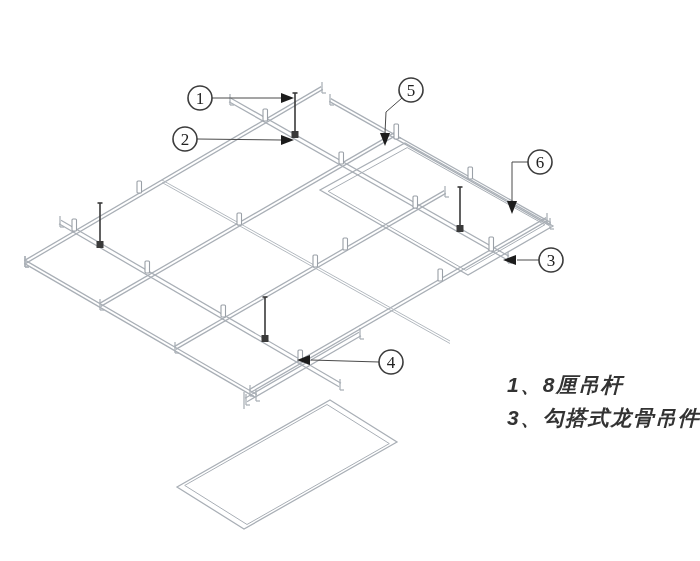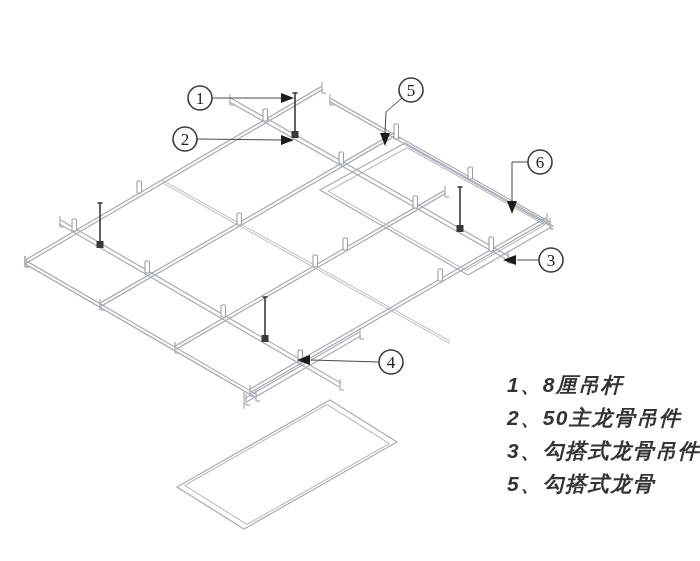--- a/index.html
+++ b/index.html
@@ -188,17 +188,15 @@
       </g>
       <g>
         <polyline points="528,162 512,162 512,201" class="leader"></polyline>
         <polygon points="512,214 507,201 517,201" class="arrow"></polygon>
         <circle cx="540" cy="162" r="12" class="co-circle"></circle>
         <text x="540" y="168" class="co-num">6</text>
       </g>
     </svg>
   <div class="legend">
     <div class="legend-item"><span>1、8厘吊杆</span></div>
-    <div class="legend-item"><span>2、50主龙骨吊件</span></div>
     <div class="legend-item"><span>3、勾搭式龙骨吊件</span></div>
-    <div class="legend-item"><span>5、勾搭式龙骨</span></div>
   </div>
 </div>
 
 </body></html>

